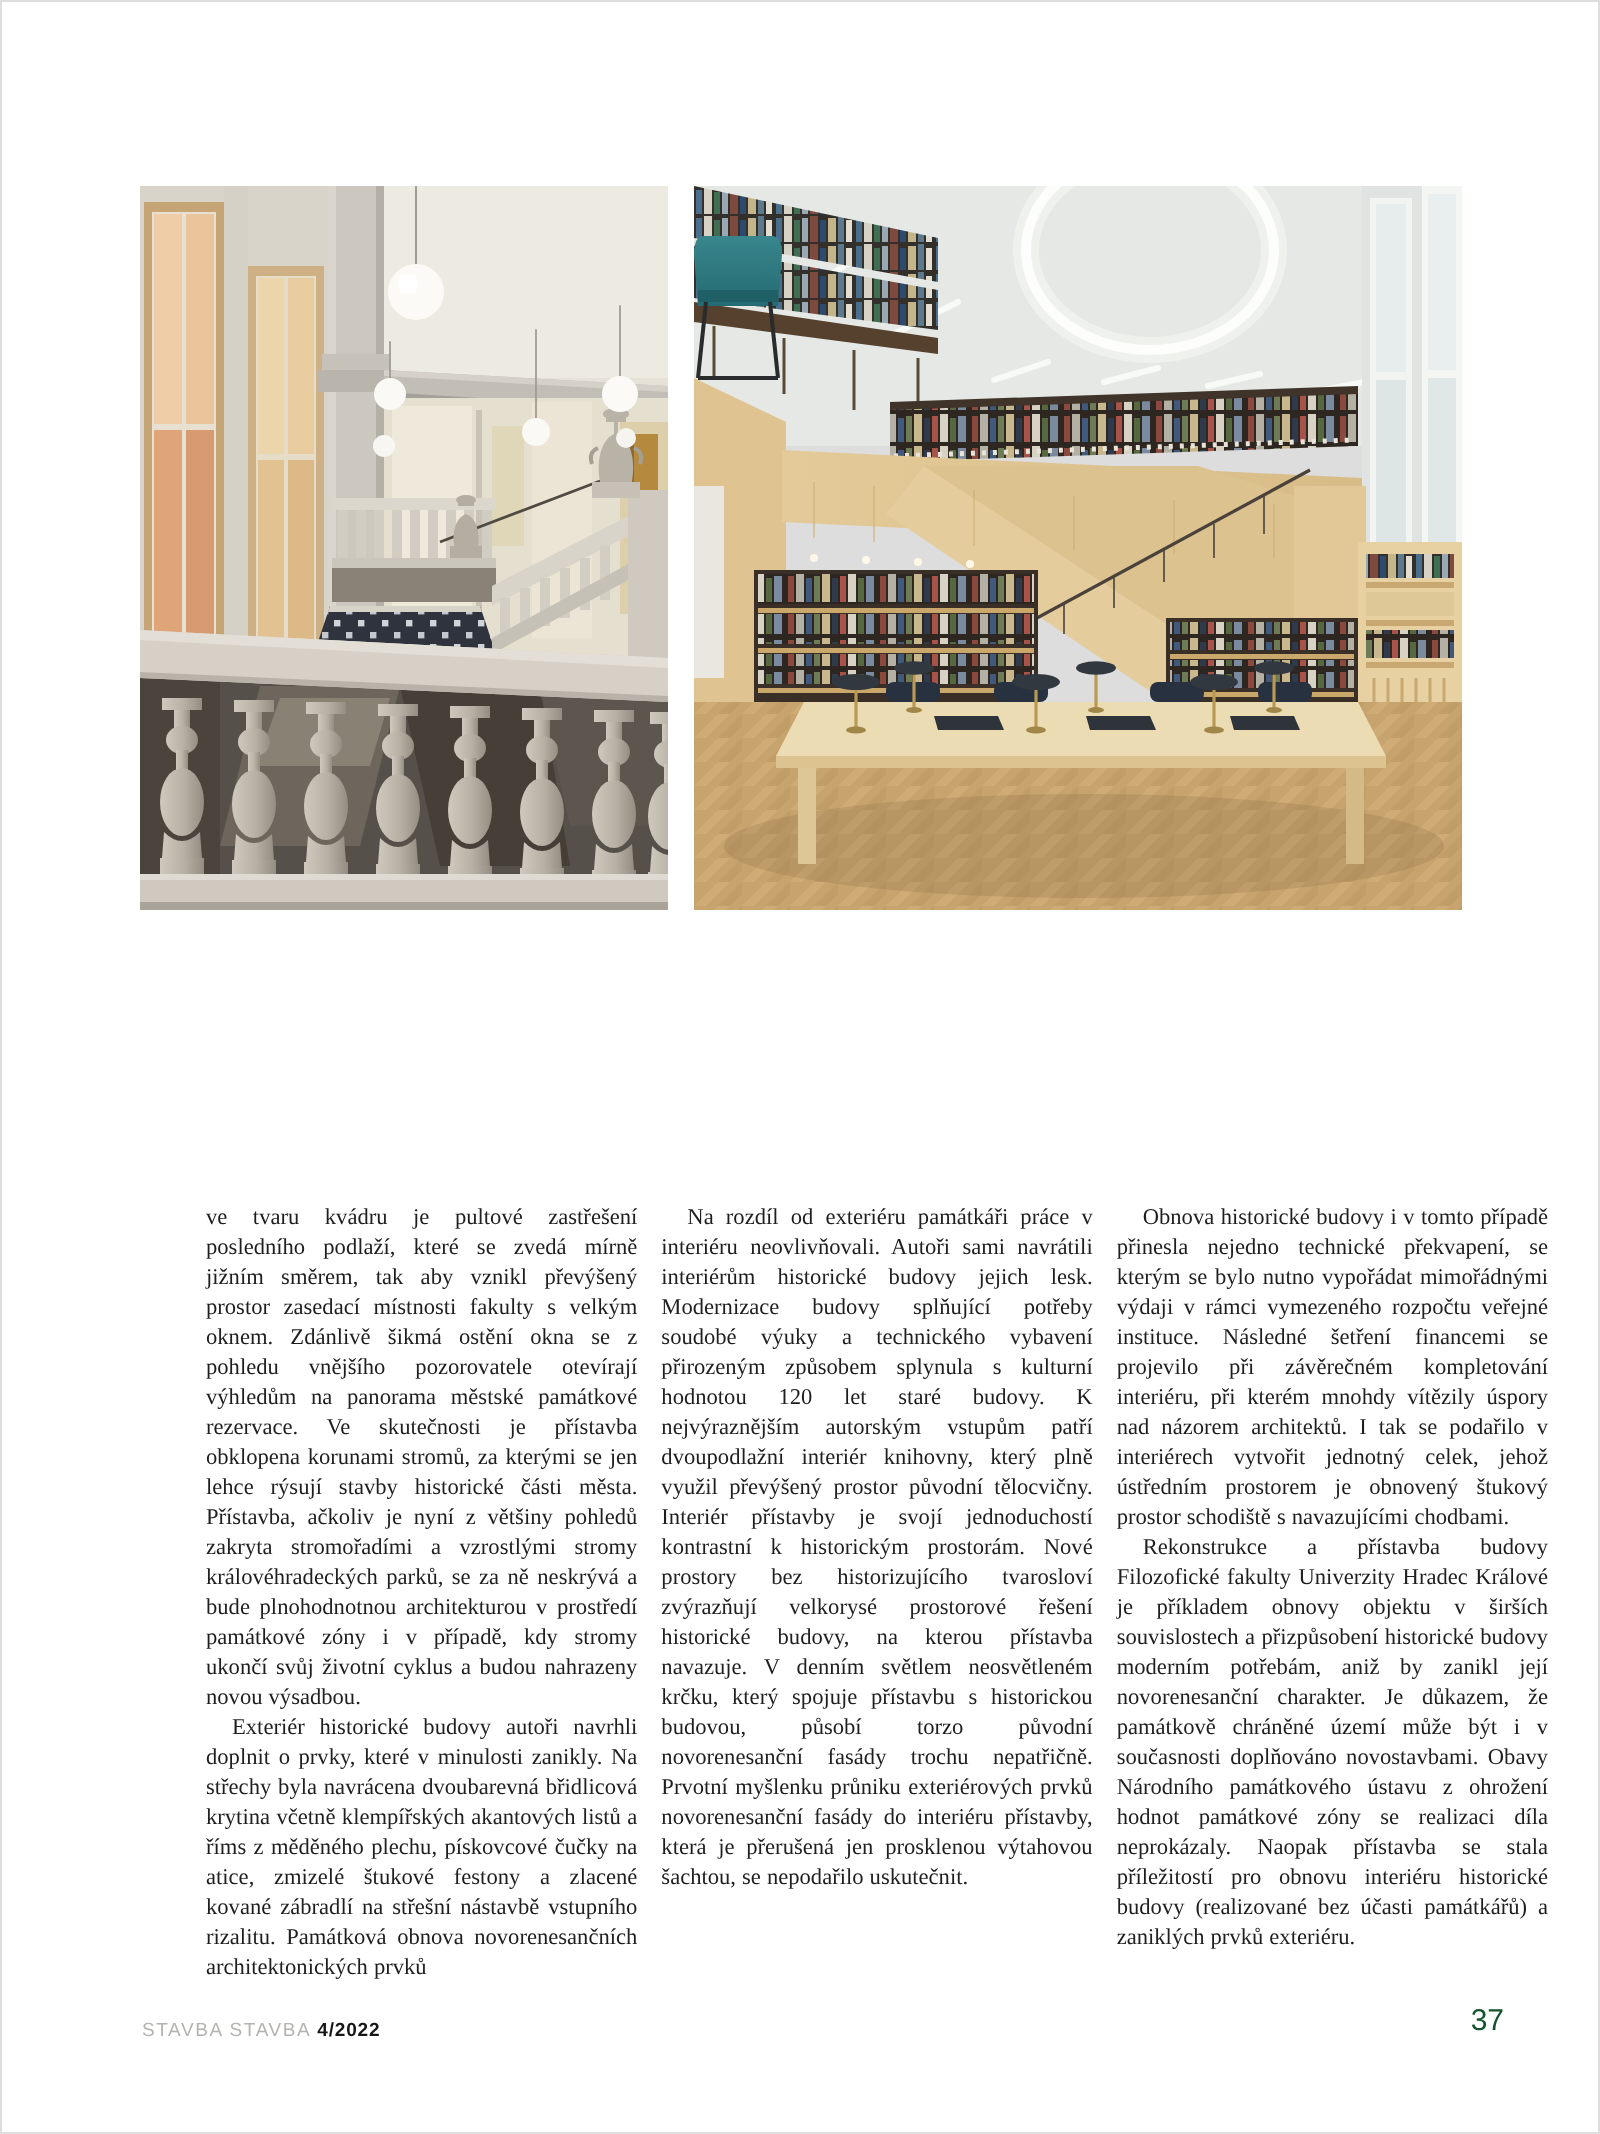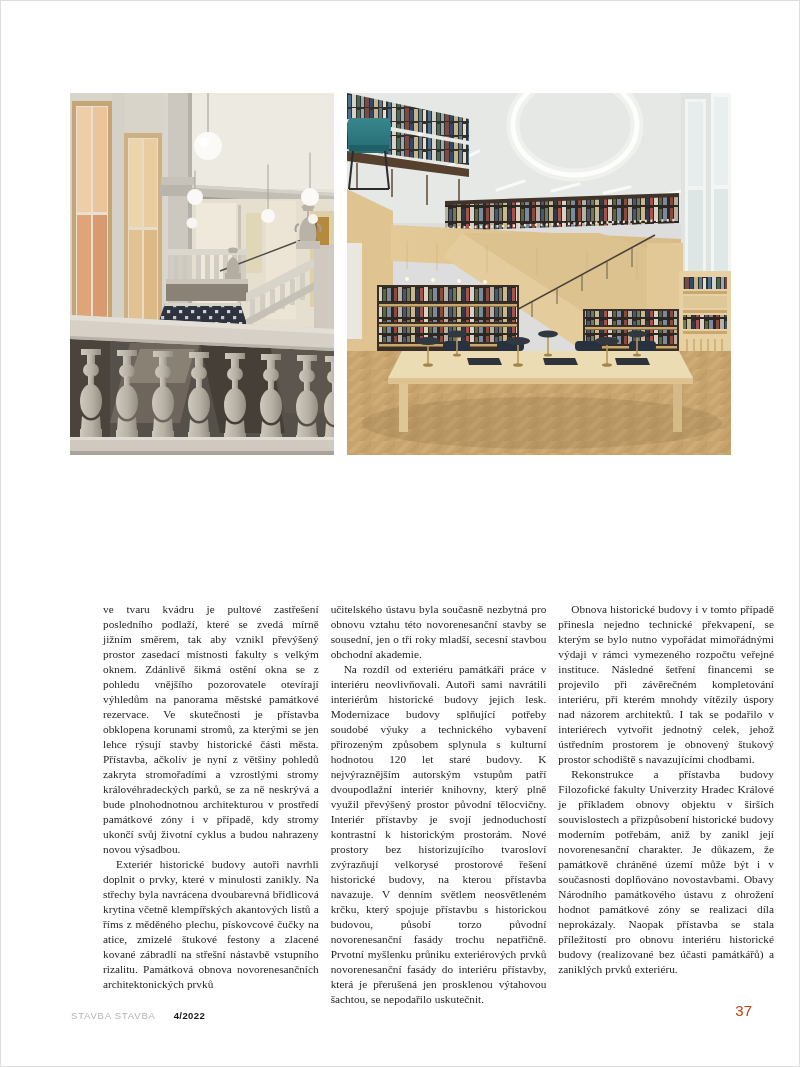--- a/index.html
+++ b/index.html
@@ -23,24 +23,24 @@
     margin:0;font-size:11.3px;line-height:15px;text-align:justify;
     color:#1e1e1e;hyphens:auto;-webkit-hyphens:auto;word-spacing:0.2px;
   }
   .col p.p-indent{text-indent:13px;}
 
   .footer{
     position:absolute;left:71px;top:1010px;
     font-family:"Liberation Sans", sans-serif;font-size:9.5px;
     letter-spacing:0.8px;color:#b5b3b0;
   }
-  .footer .issue{font-weight:bold;color:#161616;letter-spacing:0.4px;margin-left:18px;}
+  .footer .issue{font-weight:bold;color:#161616;letter-spacing:0.4px;margin-left:3px;}
   .page-number{
     position:absolute;right:48px;top:1002px;
-    font-family:"Liberation Sans", sans-serif;font-size:15px;color:#c2410c;
+    font-family:"Liberation Sans", sans-serif;font-size:15px;color:#14532d;
   }
 </style>
 </head>
 <body>
 
 <div class="page">
 
   <div class="photos-row">
 
     <div class="photo photo-left">
@@ -436,21 +436,20 @@
       </svg>
     </div>
   </div>
 
   <div class="article">
     <div class="col">
       <p lang="cs">ve tvaru kvádru je pultové zastřešení posledního podlaží, které se zvedá mírně jižním směrem, tak aby vznikl převýšený prostor zasedací místnosti fakulty s velkým oknem. Zdánlivě šikmá ostění okna se z pohledu vnějšího pozorovatele otevírají výhledům na panorama městské památkové rezervace. Ve skutečnosti je přístavba obklopena korunami stromů, za kterými se jen lehce rýsují stavby historické části města. Přístavba, ačkoliv je nyní z většiny pohledů zakryta stromořadími a vzrostlými stromy královéhradeckých parků, se za ně neskrývá a bude plnohodnotnou architekturou v prostředí památkové zóny i v případě, kdy stromy ukončí svůj životní cyklus a budou nahrazeny novou výsadbou.</p>
       <p lang="cs" class="p-indent">Exteriér historické budovy autoři navrhli doplnit o prvky, které v minulosti zanikly. Na střechy byla navrácena dvoubarevná břidlicová krytina včetně klempířských akantových listů a říms z měděného plechu, pískovcové čučky na atice, zmizelé štukové festony a zlacené kované zábradlí na střešní nástavbě vstupního rizalitu. Památková obnova novorenesančních architektonických prvků</p>
     </div>
     <div class="col">
-      <p lang="cs">učitelského ústavu byla současně nezbytná pro obnovu vztahu této novorenesanční stavby se sousední, jen o tři roky mladší, secesní stavbou obchodní akademie.</p>
       <p lang="cs" class="p-indent">Na rozdíl od exteriéru památkáři práce v interiéru neovlivňovali. Autoři sami navrátili interiérům historické budovy jejich lesk. Modernizace budovy splňující potřeby soudobé výuky a technického vybavení přirozeným způsobem splynula s kulturní hodnotou 120 let staré budovy. K nejvýraznějším autorským vstupům patří dvoupodlažní interiér knihovny, který plně využil převýšený prostor původní tělocvičny. Interiér přístavby je svojí jednoduchostí kontrastní k historickým prostorám. Nové prostory bez historizujícího tvarosloví zvýrazňují velkorysé prostorové řešení historické budovy, na kterou přístavba navazuje. V denním světlem neosvětleném krčku, který spojuje přístavbu s historickou budovou, působí torzo původní novorenesanční fasády trochu nepatřičně. Prvotní myšlenku průniku exteriérových prvků novorenesanční fasády do interiéru přístavby, která je přerušená jen prosklenou výtahovou šachtou, se nepodařilo uskutečnit.</p>
     </div>
     <div class="col">
       <p lang="cs" class="p-indent">Obnova historické budovy i v tomto případě přinesla nejedno technické překvapení, se kterým se bylo nutno vypořádat mimořádnými výdaji v rámci vymezeného rozpočtu veřejné instituce. Následné šetření financemi se projevilo při závěrečném kompletování interiéru, při kterém mnohdy vítězily úspory nad názorem architektů. I tak se podařilo v interiérech vytvořit jednotný celek, jehož ústředním prostorem je obnovený štukový prostor schodiště s navazujícími chodbami.</p>
       <p lang="cs" class="p-indent">Rekonstrukce a přístavba budovy Filozofické fakulty Univerzity Hradec Králové je příkladem obnovy objektu v širších souvislostech a přizpůsobení historické budovy moderním potřebám, aniž by zanikl její novorenesanční charakter. Je důkazem, že památkově chráněné území může být i v současnosti doplňováno novostavbami. Obavy Národního památkového ústavu z ohrožení hodnot památkové zóny se realizaci díla neprokázaly. Naopak přístavba se stala příležitostí pro obnovu interiéru historické budovy (realizované bez účasti památkářů) a zaniklých prvků exteriéru.</p>
     </div>
   </div>
 
   <div class="footer">
     <span>STAVBA STAVBA</span><span class="issue">4/2022</span>

